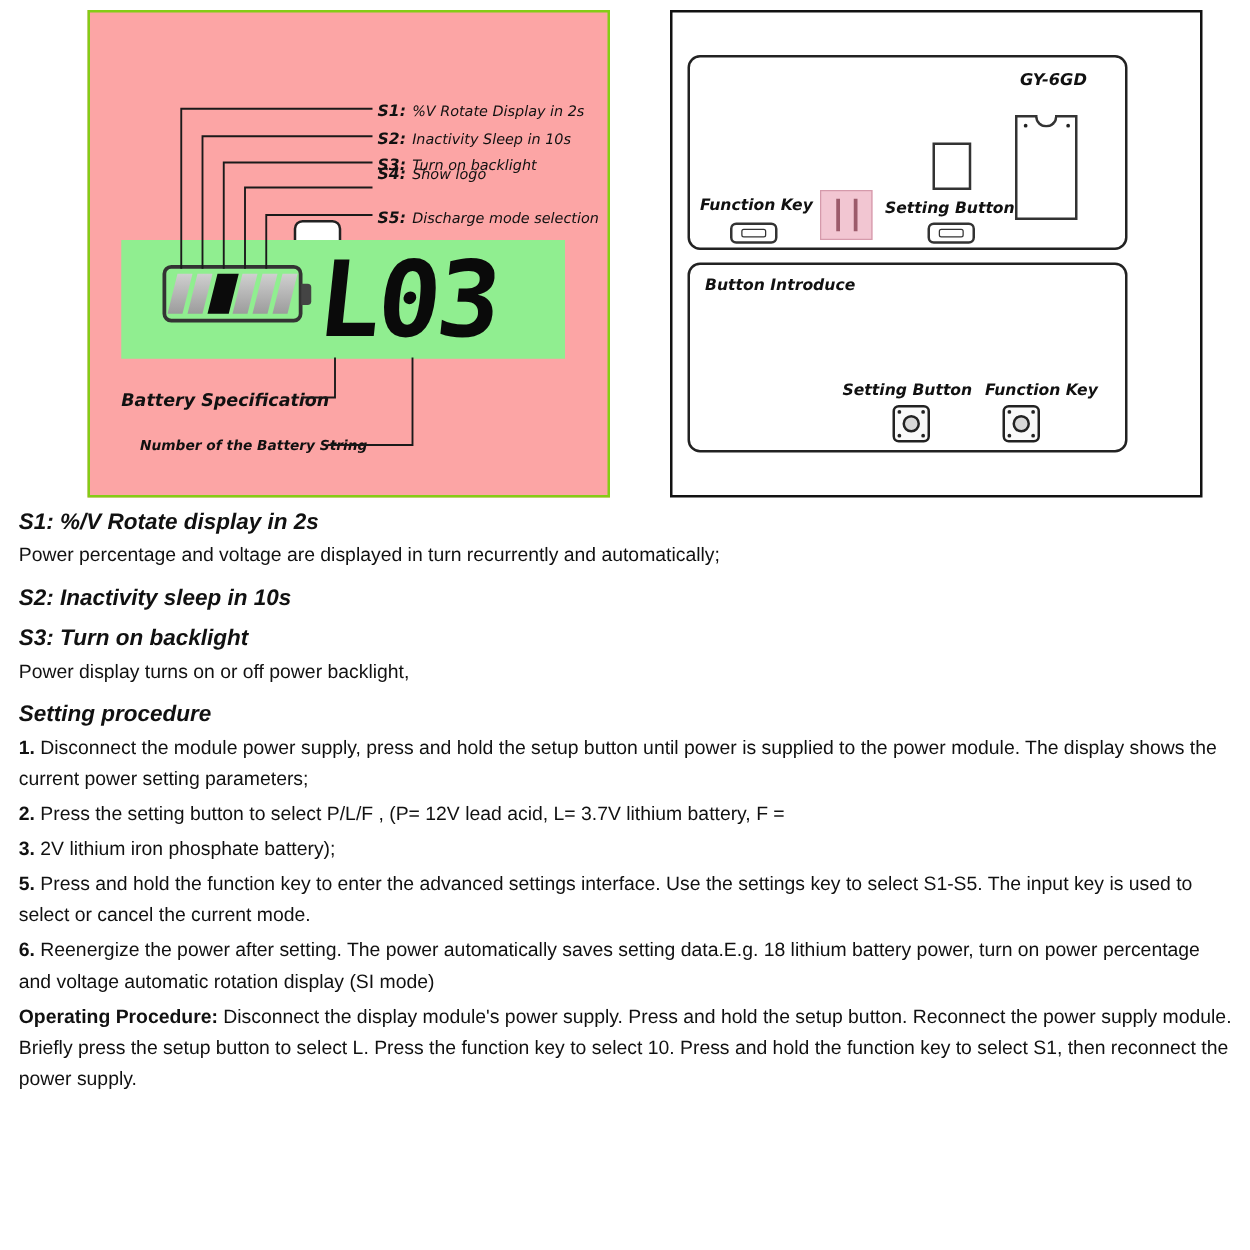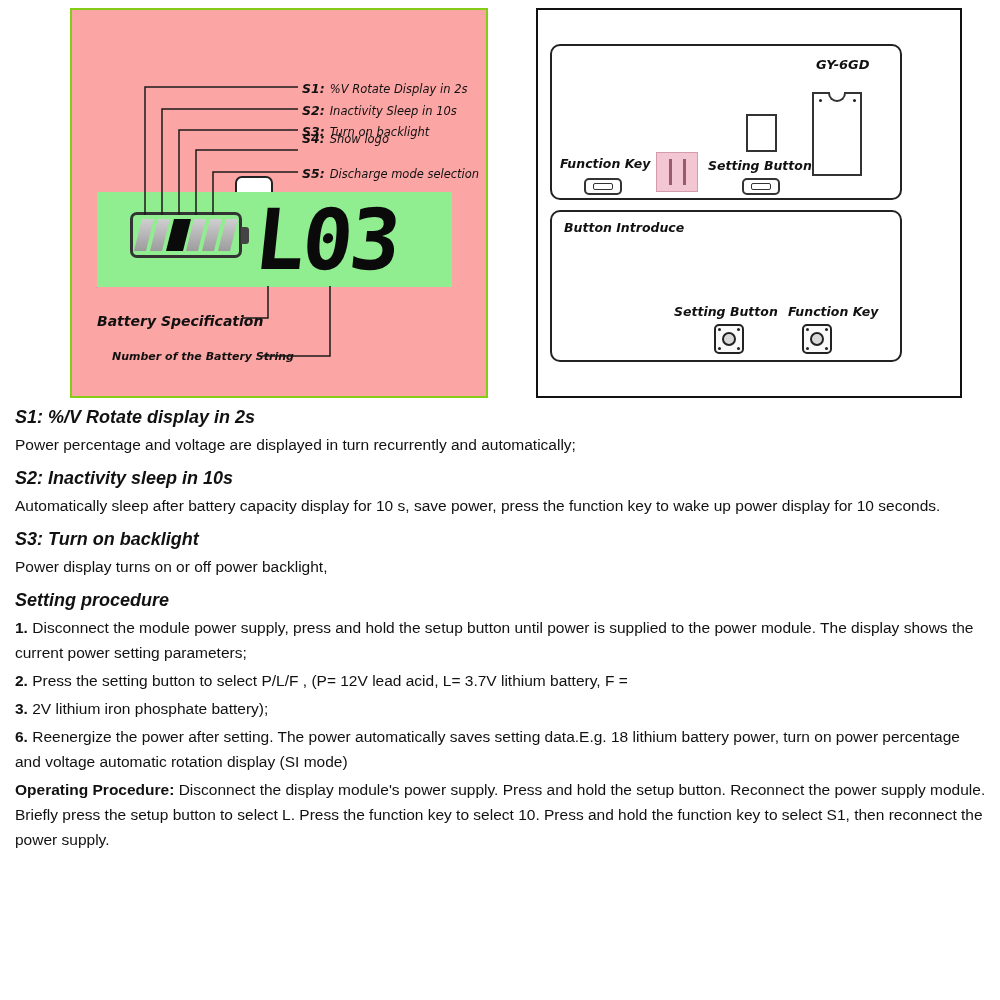--- a/index.html
+++ b/index.html
@@ -158,38 +158,41 @@
       <polyline points="242,318 268,318 268,286"></polyline>
       <polyline points="262,356 330,356 330,286"></polyline>
     </g>
   </svg>
 
   <section class="docs">
     <h3>S1: %/V Rotate display in 2s</h3>
     <p>Power percentage and voltage are displayed in turn recurrently and automatically;</p>
 
     <h3>S2: Inactivity sleep in 10s</h3>
-    <p>Automatically sleep after battery capacity display for 10 s, save power, press the function key to wake up power display for 10 seconds.</p>
 
     <h3>S3: Turn on backlight</h3>
     <p>Power display turns on or off power backlight,</p>
 
     <h3>Setting procedure</h3>
 
     <p class="step">
       <b>1.</b>
       <span>Disconnect the module power supply, press and hold the setup button until power is supplied to the power module. The display shows the current power setting parameters;</span>
     </p>
     <p class="step">
       <b>2.</b>
       <span>Press the setting button to select P/L/F , (P= 12V lead acid, L= 3.7V lithium battery, F =</span>
     </p>
     <p class="step">
       <b>3.</b>
       <span>2V lithium iron phosphate battery);</span>
+    </p>
+    <p class="step">
+      <b>5.</b>
+      <span>Press and hold the function key to enter the advanced settings interface. Use the settings key to select S1-S5. The input key is used to select or cancel the current mode.</span>
     </p>
     <p class="step">
       <b>6.</b>
       <span>Reenergize the power after setting. The power automatically saves setting data.E.g. 18 lithium battery power, turn on power percentage and voltage automatic rotation display (SI mode)</span>
     </p>
 
     <p class="operating">
       <b>Operating Procedure:</b>
       <span>Disconnect the display module's power supply. Press and hold the setup button. Reconnect the power supply module. Briefly press the setup button to select L. Press the function key to select 10. Press and hold the function key to select S1, then reconnect the power supply.</span>
     </p>

